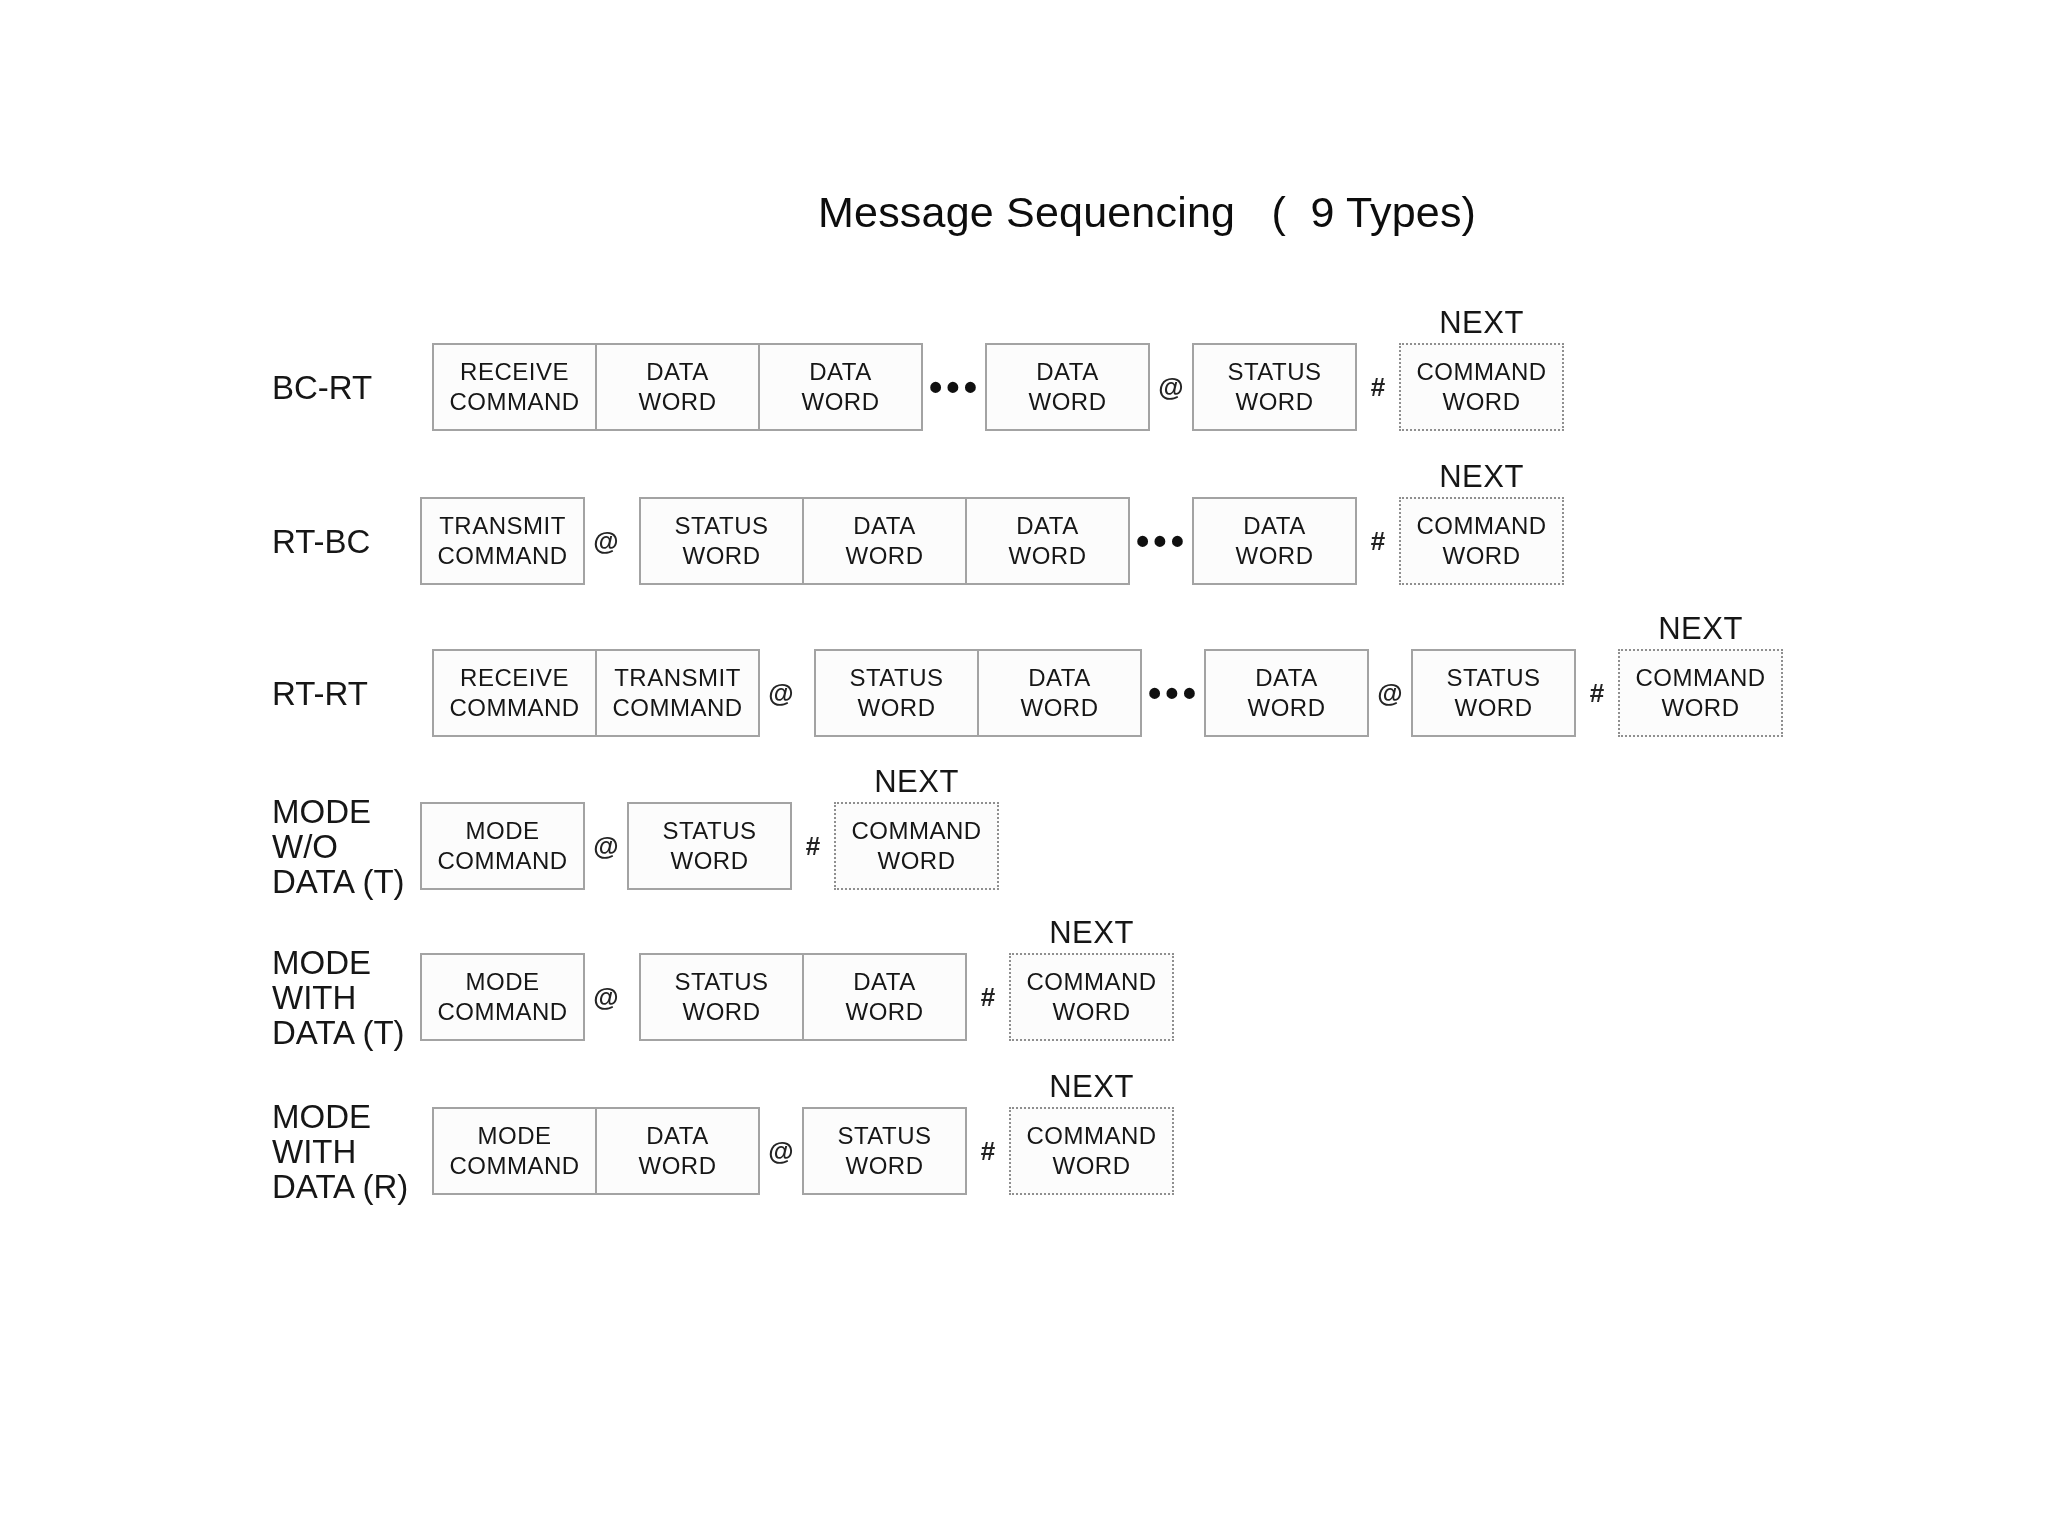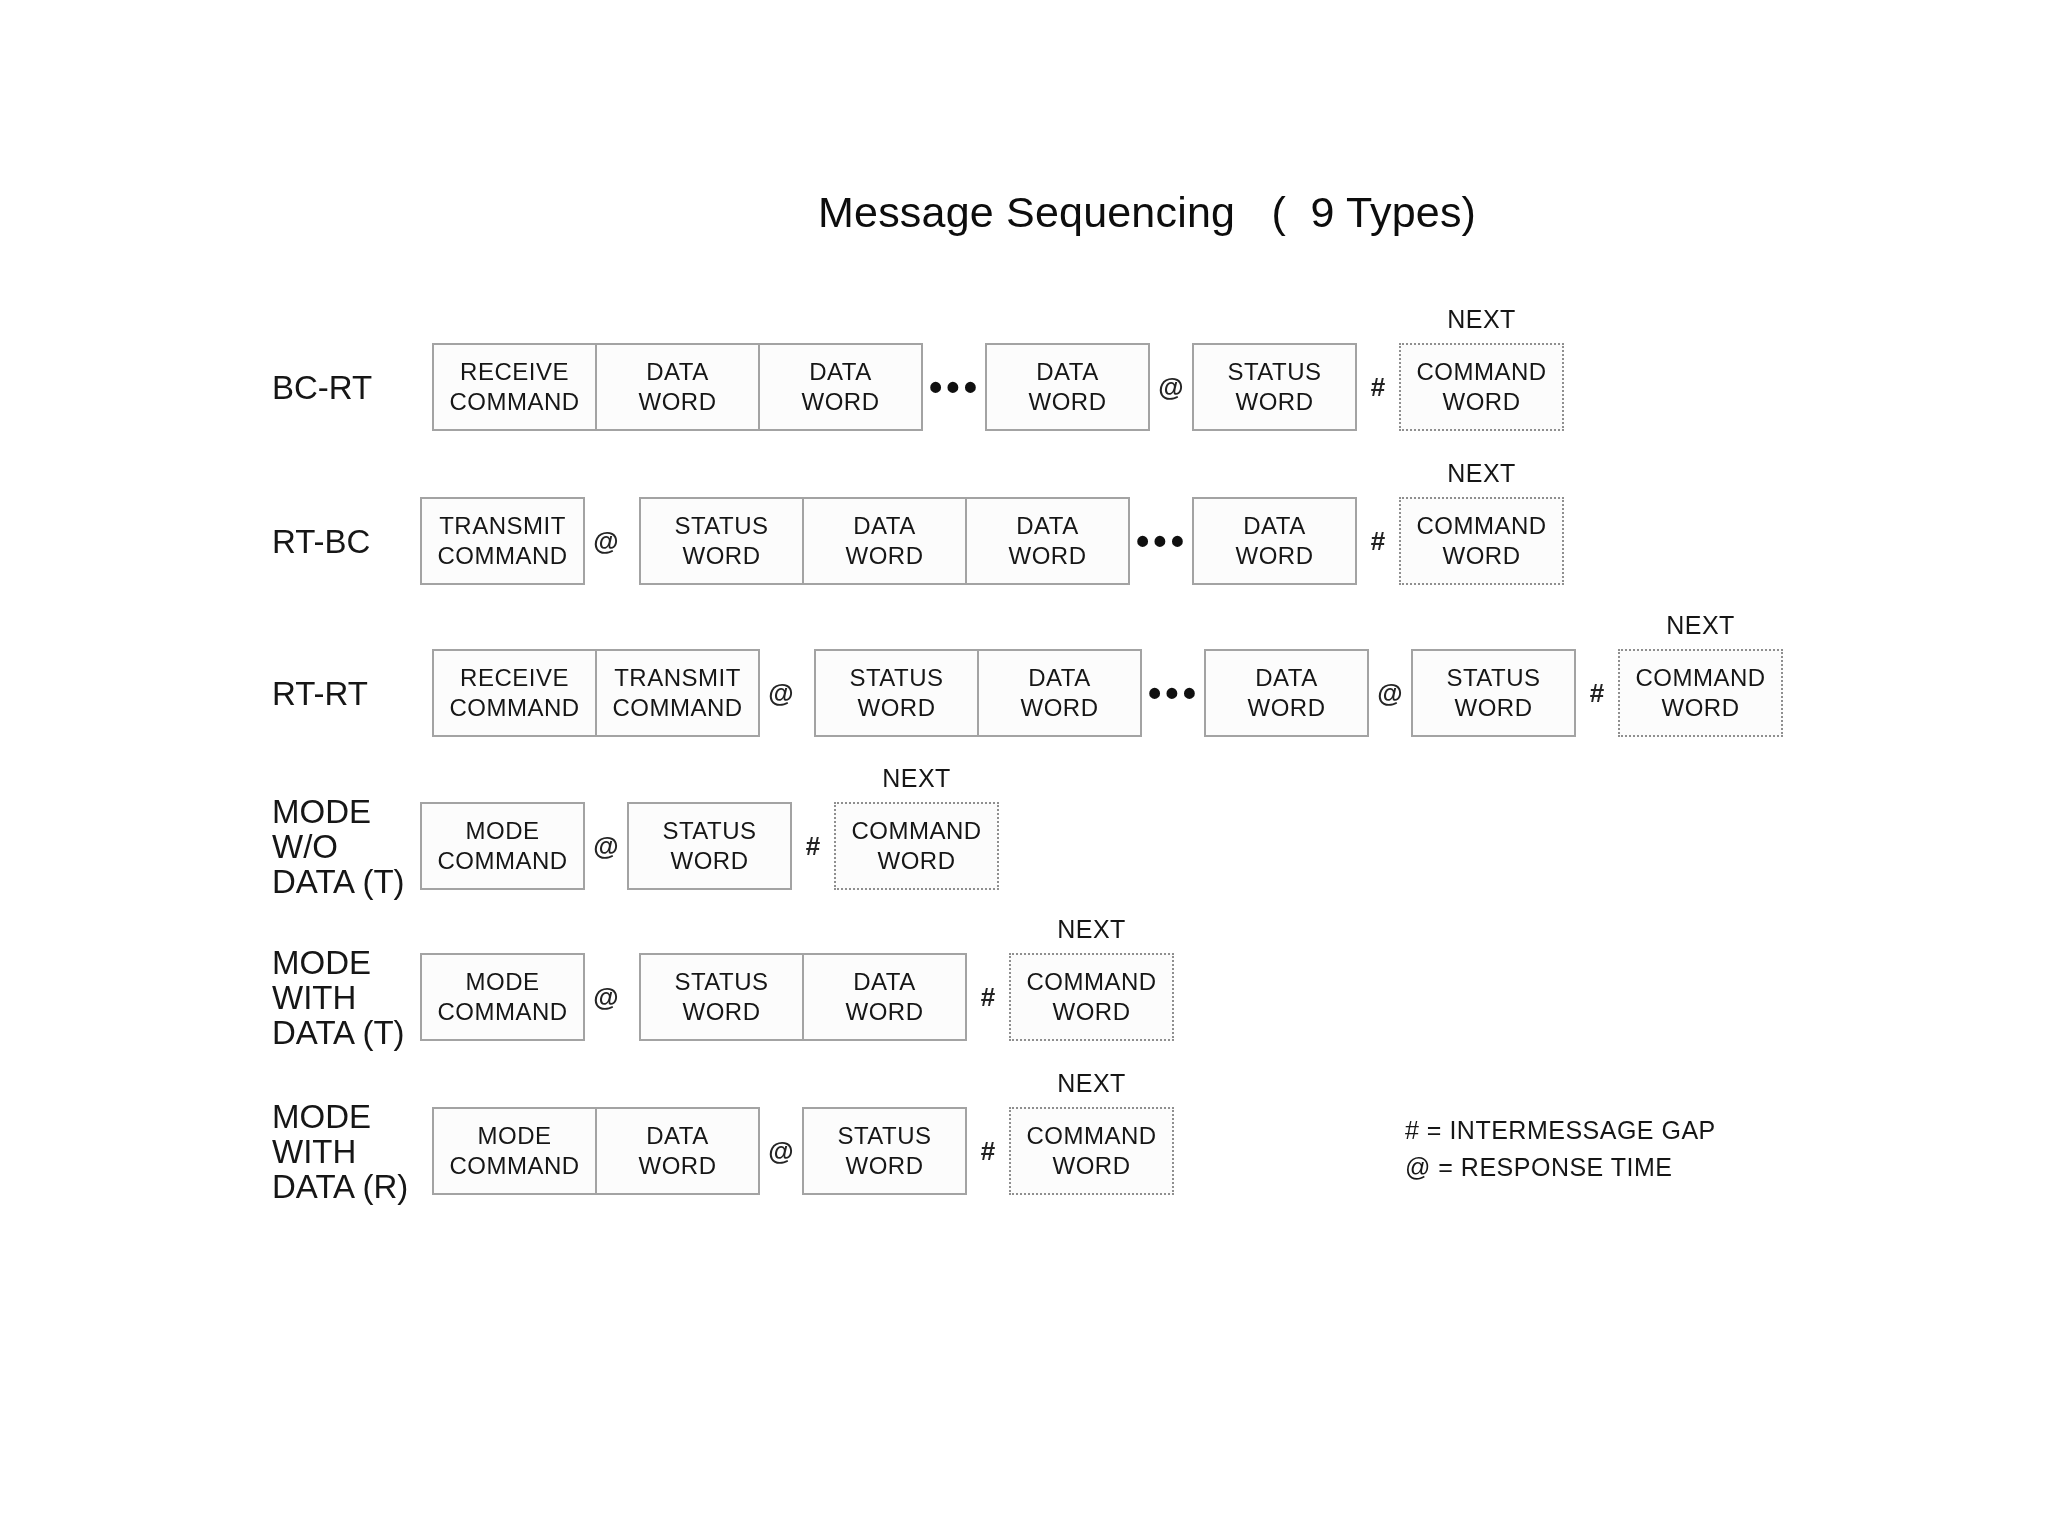--- a/index.html
+++ b/index.html
@@ -31,21 +31,21 @@
   }
   .dots{
     width:60px;display:flex;align-items:center;justify-content:center;
     font-size:38px;font-weight:bold;letter-spacing:4px;color:#101010;
     padding-left:2px;
   }
   .nextwrap{position:relative;}
   .nextwrap .wbox{border-style:dotted;border-color:#8f8f8f;}
   .next-caption{
     position:absolute;top:-38px;left:-25px;right:-25px;text-align:center;
-    font-size:25px;color:var(--text,#161616);letter-spacing:0.5px;
+    font-size:31px;color:var(--text,#161616);letter-spacing:0.5px;
   }
   .legend{
     position:absolute;left:1405px;top:1112px;font-size:25px;line-height:37px;
     color:var(--text,#161616);letter-spacing:0.5px;
   }
 </style>
 </head>
 <body>
 
 <div class="canvas" style="--bg: #ffffff; --box-border: #a3a3a3; --box-fill: #fcfcfc; --text: #161616;">
@@ -247,17 +247,13 @@
           <div class="nextwrap">
             <div class="next-caption">NEXT</div>
             <div class="wbox">
               <span>COMMAND</span>
               <span>WORD</span>
             </div>
           </div>
         </div>
       </div>
     </div>
-  <div class="legend">
-    <div># = INTERMESSAGE GAP</div>
-    <div>@ = RESPONSE TIME</div>
-  </div>
 </div>
 
 </body></html>

